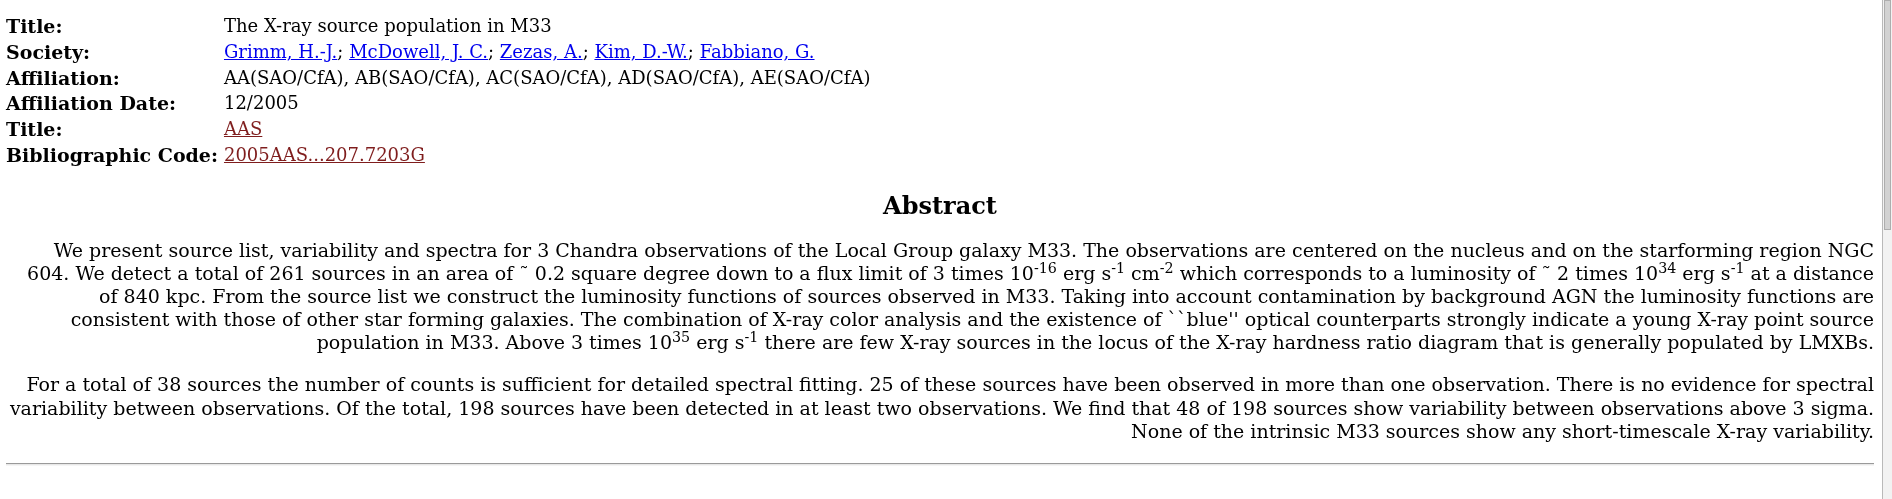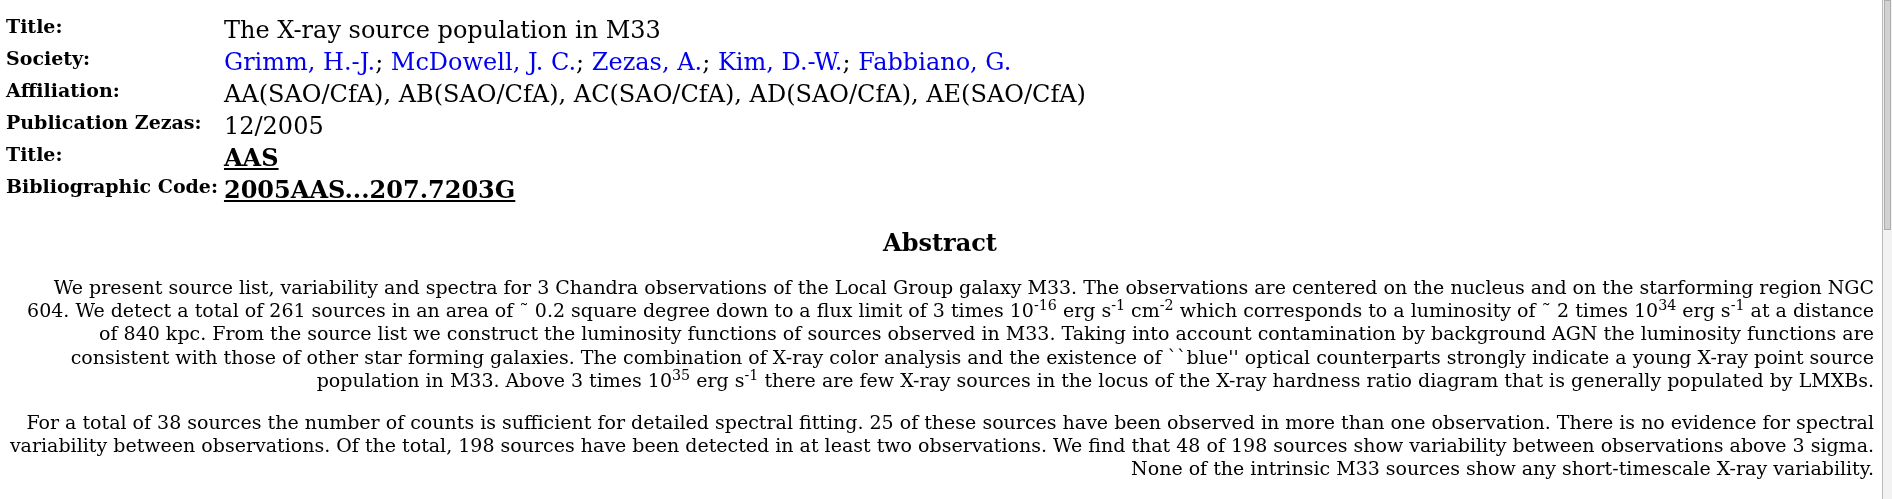--- a/index.html
+++ b/index.html
@@ -25,24 +25,24 @@
     font-weight: bold;
     padding: 1px 6px 1px 0;
     line-height: 1.25;
     font-size: 19px;
     margin-top: 23px;
   }
   table.meta td {
     vertical-align: top;
     padding: 1px 0;
     line-height: 1.25;
-    font-size: 24px;
+    font-size: 18px;
   }
-  a.link { color: #0000ee; cursor: pointer; }
-  a.visited { color: #000000; text-decoration: underline; cursor: pointer; font-weight: bold; }
+  a.link { color: #0000ee; text-decoration: underline; cursor: pointer; }
+  a.visited { color: #7f1d1d; text-decoration: underline; cursor: pointer; }
   h3.abstract-heading {
     text-align: center;
     font-size: 24px;
     font-weight: bold;
     margin: 22px 0 6px 0;
   }
   .abstract p {
     margin: 19px 0 0 0;
     line-height: 1.22;
     text-align: right;
@@ -93,21 +93,21 @@
     </tr>
     <tr>
       <th>Society:</th>
       <td id="authors-cell"><a class="link">Grimm, H.-J.</a>; <a class="link">McDowell, J. C.</a>; <a class="link">Zezas, A.</a>; <a class="link">Kim, D.-W.</a>; <a class="link">Fabbiano, G.</a></td>
     </tr>
     <tr>
       <th>Affiliation:</th>
       <td>AA(SAO/CfA), AB(SAO/CfA), AC(SAO/CfA), AD(SAO/CfA), AE(SAO/CfA)</td>
     </tr>
     <tr>
-      <th>Publication Zezas:</th>
+      <th>Affiliation Date:</th>
       <td>12/2005</td>
     </tr>
     <tr>
       <th>Title:</th>
       <td>
         <a class="visited">AAS</a>
       </td>
     </tr>
     <tr>
       <th>Bibliographic Code:</th>

